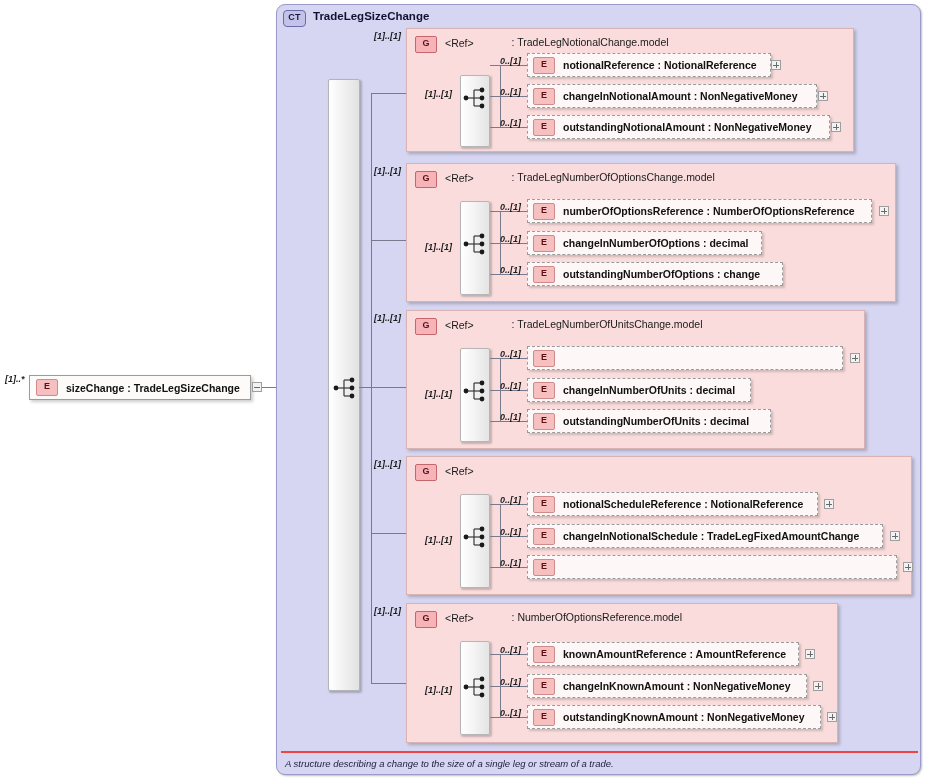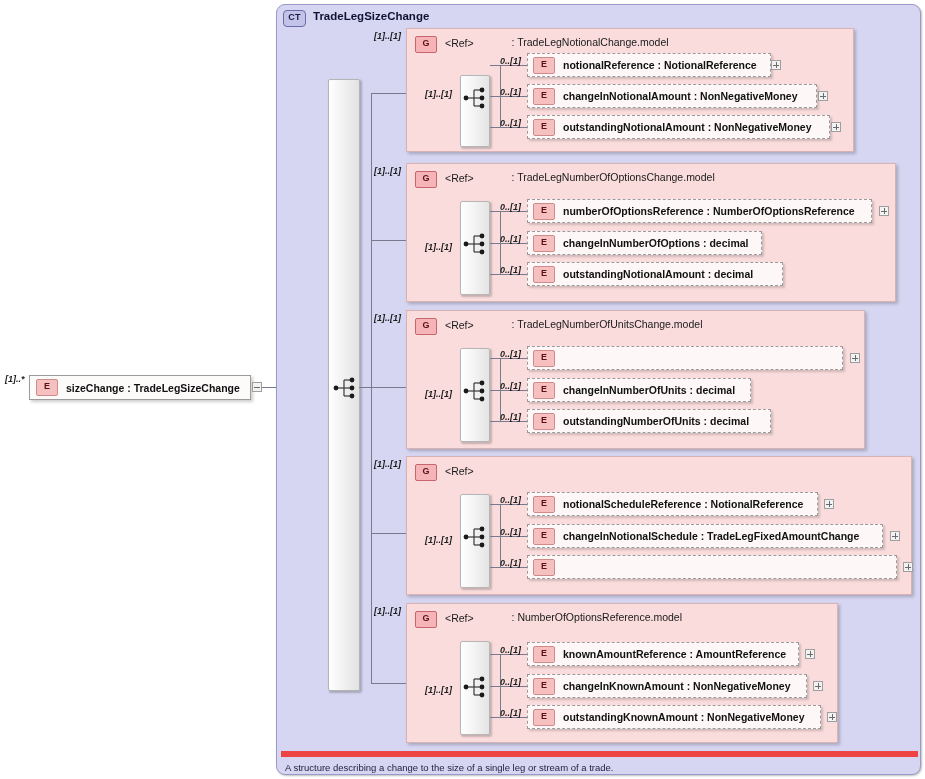--- a/index.html
+++ b/index.html
@@ -50,22 +50,23 @@
     white-space:nowrap;
   }
 
   
   .annotation{
     position:absolute;
     left:4px;
     bottom:3px;
     width:637px;
     height:20px;
-    border-top:6px solid #ef4444;
+    border-top:2px solid #ef4444;
     font-size:9.5px;
+    font-style:italic;
     color:#1d1d3d;
     padding:5px 0 0 4px;
     box-sizing:border-box;
     white-space:nowrap;
   }
 
   
   .choice-bar{
     position:absolute;
     left:328px; top:79px;
@@ -353,21 +354,21 @@
 
   <div class="card" style="left:500px;top:234px;">0..[1]</div>
   <div class="elem" style="left:527px;top:231px;width:235px;">
     <span class="e-badge">E</span>
     <span class="e-label">changeInNumberOfOptions : decimal</span>
   </div>
 
   <div class="card" style="left:500px;top:265px;">0..[1]</div>
   <div class="elem" style="left:527px;top:262px;width:256px;">
     <span class="e-badge">E</span>
-    <span class="e-label">outstandingNotionalAmount : decimal</span>
+    <span class="e-label">outstandingNumberOfOptions : change</span>
   </div>
 
   <div class="card" style="left:374px;top:313px;">[1]..[1]</div>
   <div class="wire h" style="left:371px;top:387px;width:35px;"></div>
 
   <div class="grp" style="left:406px;top:310px;width:459px;height:139px;">
     <div class="grp-head">
       <span class="g-badge">G</span>
       <span class="g-ref">&lt;Ref&gt;</span>
       <span class="g-type" style="margin-left:30px;width:200px;">: TradeLegNumberOfUnitsChange.model</span>

